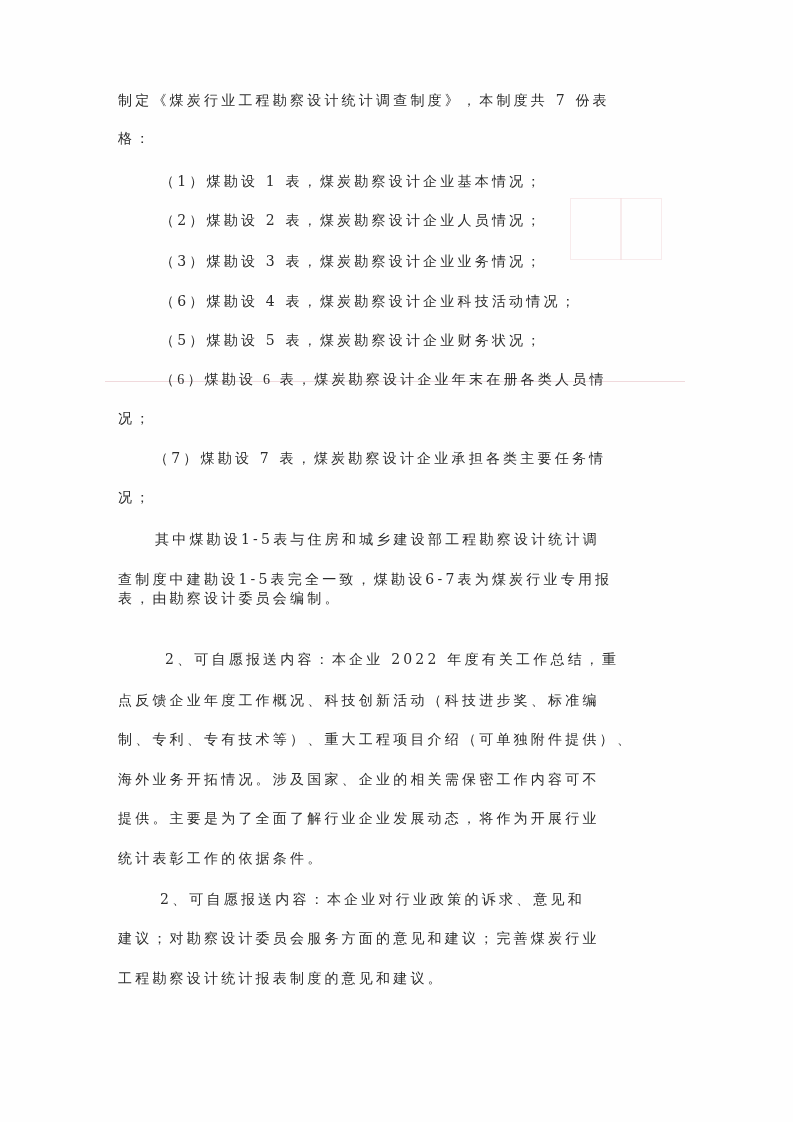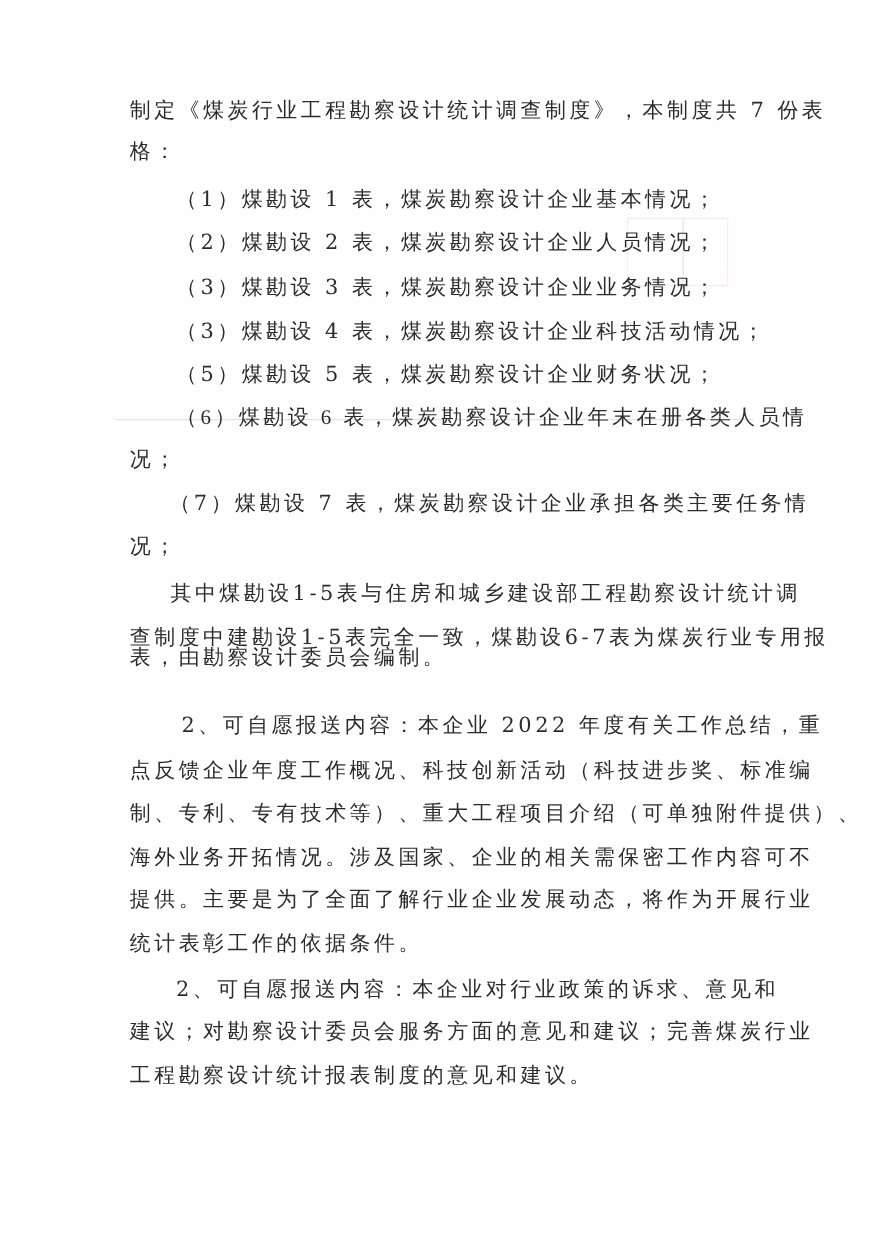--- a/index.html
+++ b/index.html
@@ -17,21 +17,21 @@
     }
     .page {
       position: absolute;
       left: 0; top: 0;
       width: 793px;
       height: 1122px;
       background: #fefefe;
     }
     .line {
       position: absolute;
-      font-size: 19px;
+      font-size: 14px;
       line-height: 24px;
       white-space: nowrap;
       letter-spacing: 3.2px;
     }
     .ghost-red-rule {
       position: absolute;
       left: 105px;
       top: 381px;
       width: 580px;
       height: 1px;
@@ -52,21 +52,21 @@
   <div class="ghost-red-rule"></div>
   <div class="ghost-stamp" style="left:570px;top:198px;width:50px;height:60px;"></div>
   <div class="ghost-stamp" style="left:620px;top:198px;width:40px;height:60px;"></div>
 
   <div id="text-body">
       <div class="line" style="left: 118px; top: 88px;">制定《煤炭行业工程勘察设计统计调查制度》，本制度共 7 份表</div>
       <div class="line" style="left: 118px; top: 126px;">格：</div>
       <div class="line" style="left: 160px; top: 169px;">（1）煤勘设 1 表，煤炭勘察设计企业基本情况；</div>
       <div class="line" style="left: 160px; top: 208px;">（2）煤勘设 2 表，煤炭勘察设计企业人员情况；</div>
       <div class="line" style="left: 160px; top: 249px;">（3）煤勘设 3 表，煤炭勘察设计企业业务情况；</div>
-      <div class="line" style="left: 160px; top: 289px;">（3）煤勘设 4 表，煤炭勘察设计企业科技活动情况；</div>
+      <div class="line" style="left: 160px; top: 289px;">（6）煤勘设 4 表，煤炭勘察设计企业科技活动情况；</div>
       <div class="line" style="left: 160px; top: 328px;">（5）煤勘设 5 表，煤炭勘察设计企业财务状况；</div>
       <div class="line" style="left: 160px; top: 368px; font-family: Liberation Serif, serif;">（6）煤勘设 6 表，煤炭勘察设计企业年末在册各类人员情</div>
       <div class="line" style="left: 118px; top: 406px;">况；</div>
       <div class="line" style="left: 154px; top: 446px; text-align: center;">（7）煤勘设 7 表，煤炭勘察设计企业承担各类主要任务情</div>
       <div class="line" style="left: 118px; top: 485px;">况；</div>
       <div class="line" style="left: 155px; top: 527px;">其中煤勘设1-5表与住房和城乡建设部工程勘察设计统计调</div>
       <div class="line" style="left: 118px; top: 567px;">查制度中建勘设1-5表完全一致，煤勘设6-7表为煤炭行业专用报</div>
       <div class="line" style="left: 118px; top: 586px;">表，由勘察设计委员会编制。</div>
       <div class="line" style="left: 165px; top: 647px;">2、可自愿报送内容：本企业 2022 年度有关工作总结，重</div>
       <div class="line" style="left: 118px; top: 688px;">点反馈企业年度工作概况、科技创新活动（科技进步奖、标准编</div>

